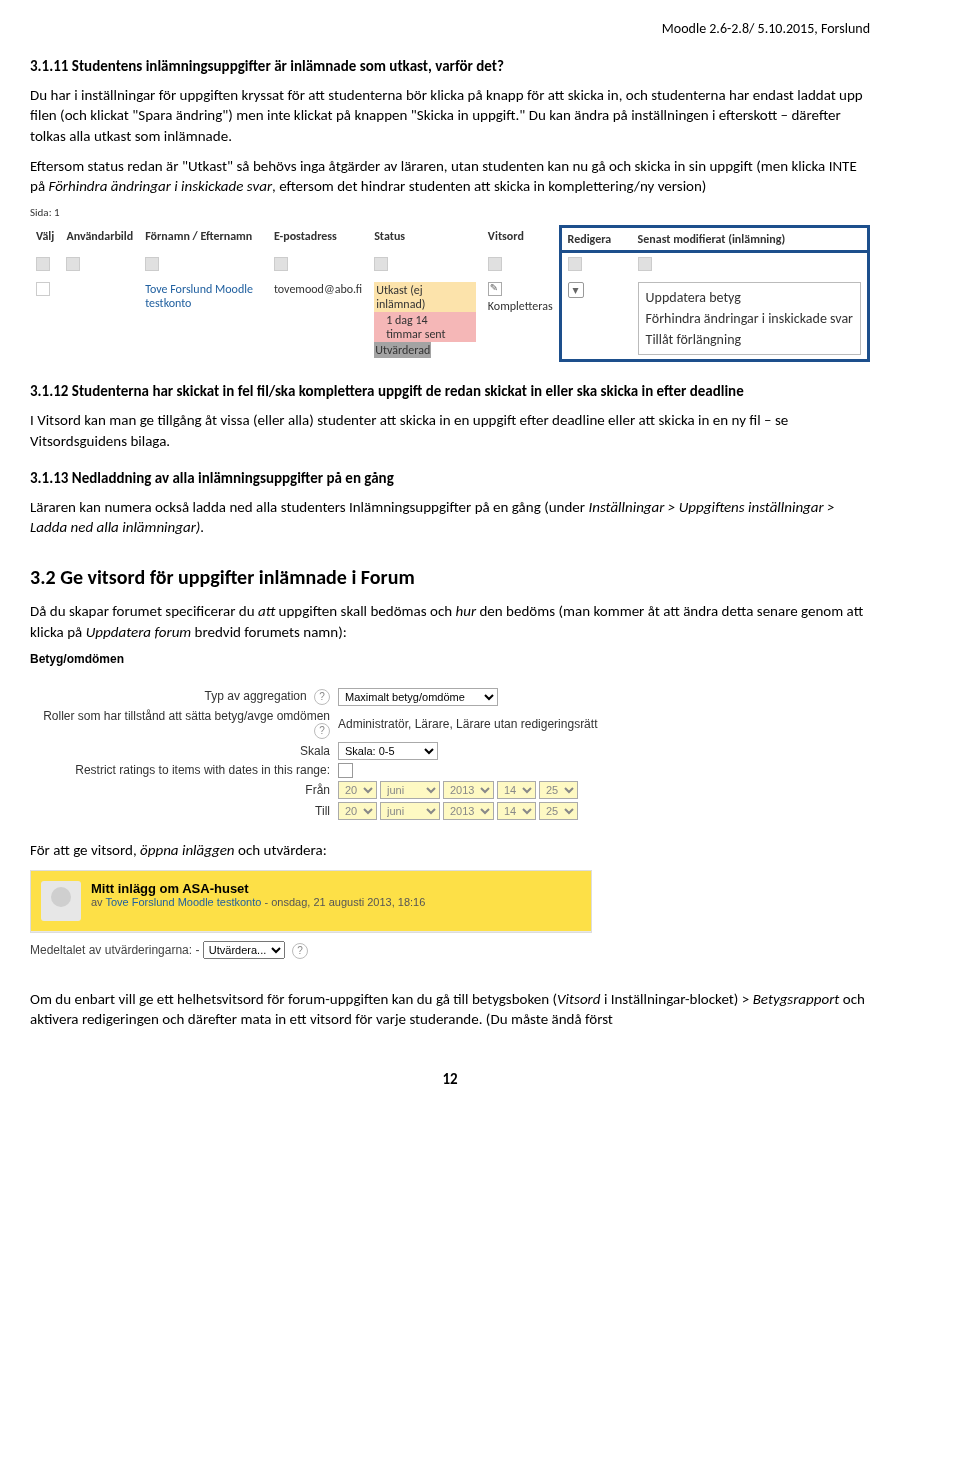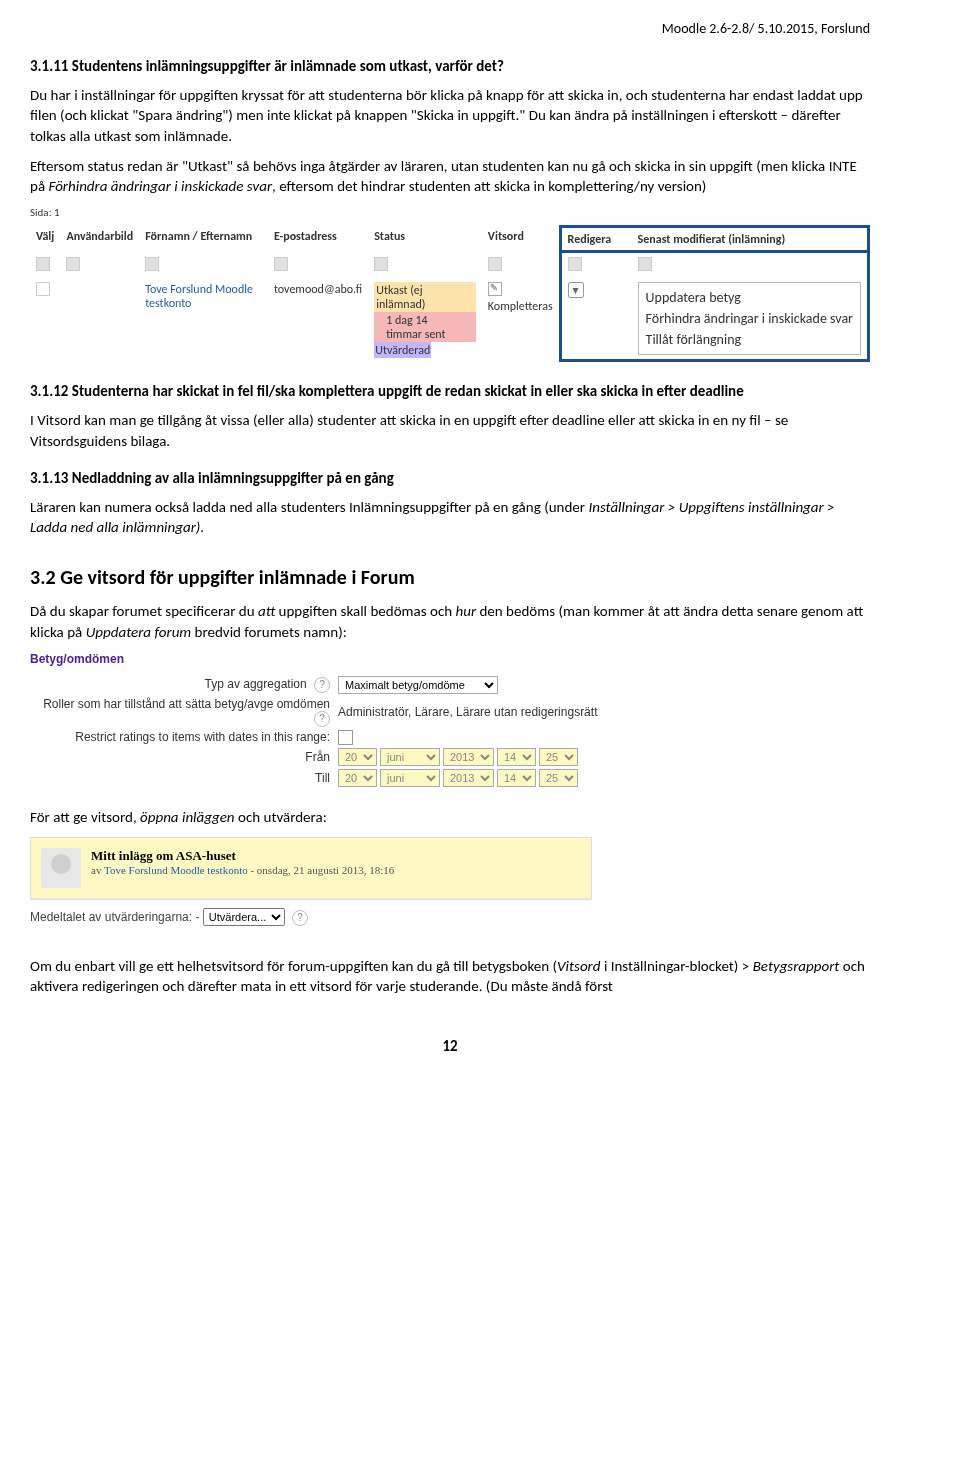--- a/index.html
+++ b/index.html
@@ -63,21 +63,21 @@
     background: #fce3ab;
     padding: 1px 2px;
     display: inline-block;
   }
   .status-late {
     background: #f5b7b7;
     padding: 1px 12px;
     display: inline-block;
   }
   .status-graded {
-    background: #c4b5fd;
+    background: #a3a3a3;
     padding: 1px 1px;
     display: inline-block;
   }
   .edit-icon {
     display:inline-block;
     width:12px;height:12px;
     border:1px solid #aaa;
     position:relative;
   }
   .edit-icon:after{
@@ -99,24 +99,24 @@
   .linklike { color: #2261a0; }
 
   
   .betyg-form {
     margin: 10px 0 20px 0;
     font-family: Arial, sans-serif;
     font-size: 12px;
     color: #333;
   }
   .betyg-form .title {
-    color: #4c1d95;
-    font-weight: bold;
-    font-size: 12px;
-    margin-bottom: 10px;
+    color: #000000;
+    font-weight: bold;
+    font-size: 12px;
+    margin-bottom: 22px;
   }
   .betyg-form .row {
     display: flex;
     align-items: center;
     margin: 3px 0;
   }
   .betyg-form .lbl {
     width: 300px;
     text-align: right;
     padding-right: 8px;
@@ -145,26 +145,26 @@
   .help:before{content:"?";}
   .cb2 {
     width:13px;height:13px;
     border:1px solid #999;
     display:inline-block;
     vertical-align:middle;
   }
 
   
   .forum-post {
-    background: #fef9c3;
+    background: #fde047;
     border: 1px solid #ddd;
     padding: 0;
     margin: 10px 0 8px 0;
     width: 560px;
-    font-family: Liberation Serif, serif;
+    font-family: Liberation Sans, sans-serif;
   }
   .forum-post .header {
     display: flex;
     padding: 10px;
     border-bottom: 1px solid #e8e8e8;
   }
   .forum-post .avatar {
     width: 40px; height: 40px;
     background: #e7e7e7;
     border-radius: 3px;
@@ -296,20 +296,24 @@
   <div class="title">Betyg/omdömen</div>
   <div class="row">
     <div class="lbl"><span>Typ av aggregation</span> <span class="help"></span></div>
     <select style="width:160px"><option>Maximalt betyg/omdöme</option></select>
   </div>
   <div class="row">
     <div class="lbl"><span>Roller som har tillstånd att sätta betyg/avge omdömen</span> <span class="help"></span></div>
     <div>Administratör, Lärare, Lärare utan redigeringsrätt</div>
   </div>
   <div class="row">
+    <div class="lbl">Skala</div>
+    <select style="width:100px"><option>Skala: 0-5</option></select>
+  </div>
+  <div class="row">
     <div class="lbl">Restrict ratings to items with dates in this range:</div>
     <span class="cb2"></span>
   </div>
   <div class="row">
     <div class="lbl">Från</div>
     <select class="dim"><option>20</option></select>
     <select class="dim" style="margin-left:3px;width:60px"><option>juni</option></select>
     <select class="dim" style="margin-left:3px"><option>2013</option></select>
     <select class="dim" style="margin-left:3px"><option>14</option></select>
     <select class="dim" style="margin-left:3px"><option>25</option></select>

